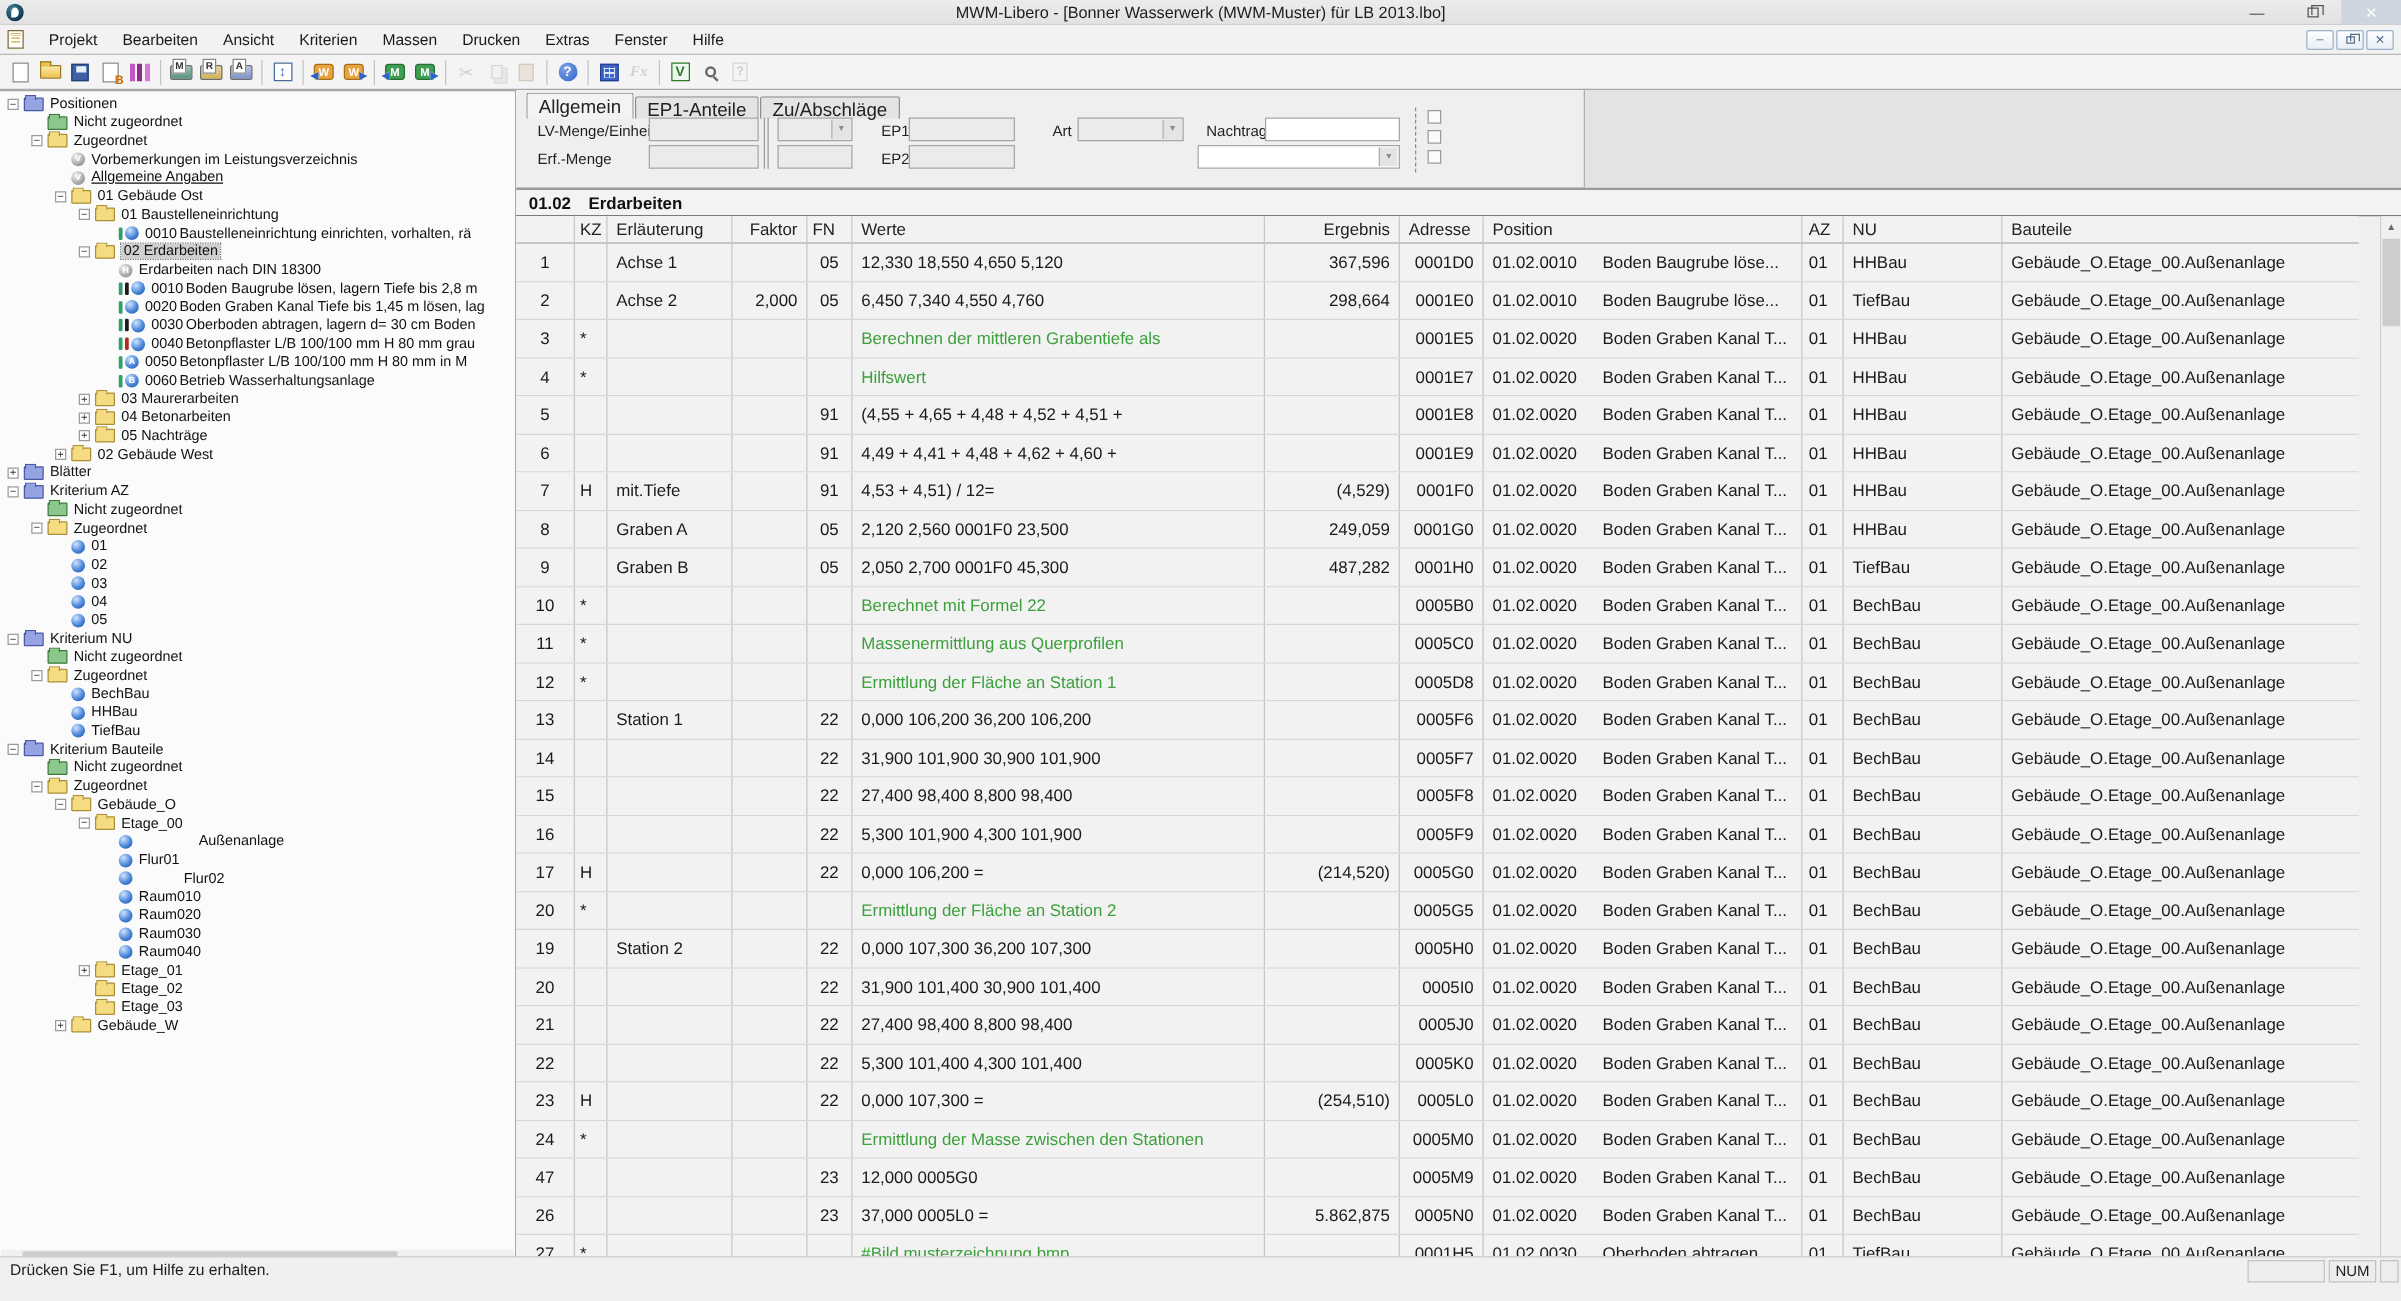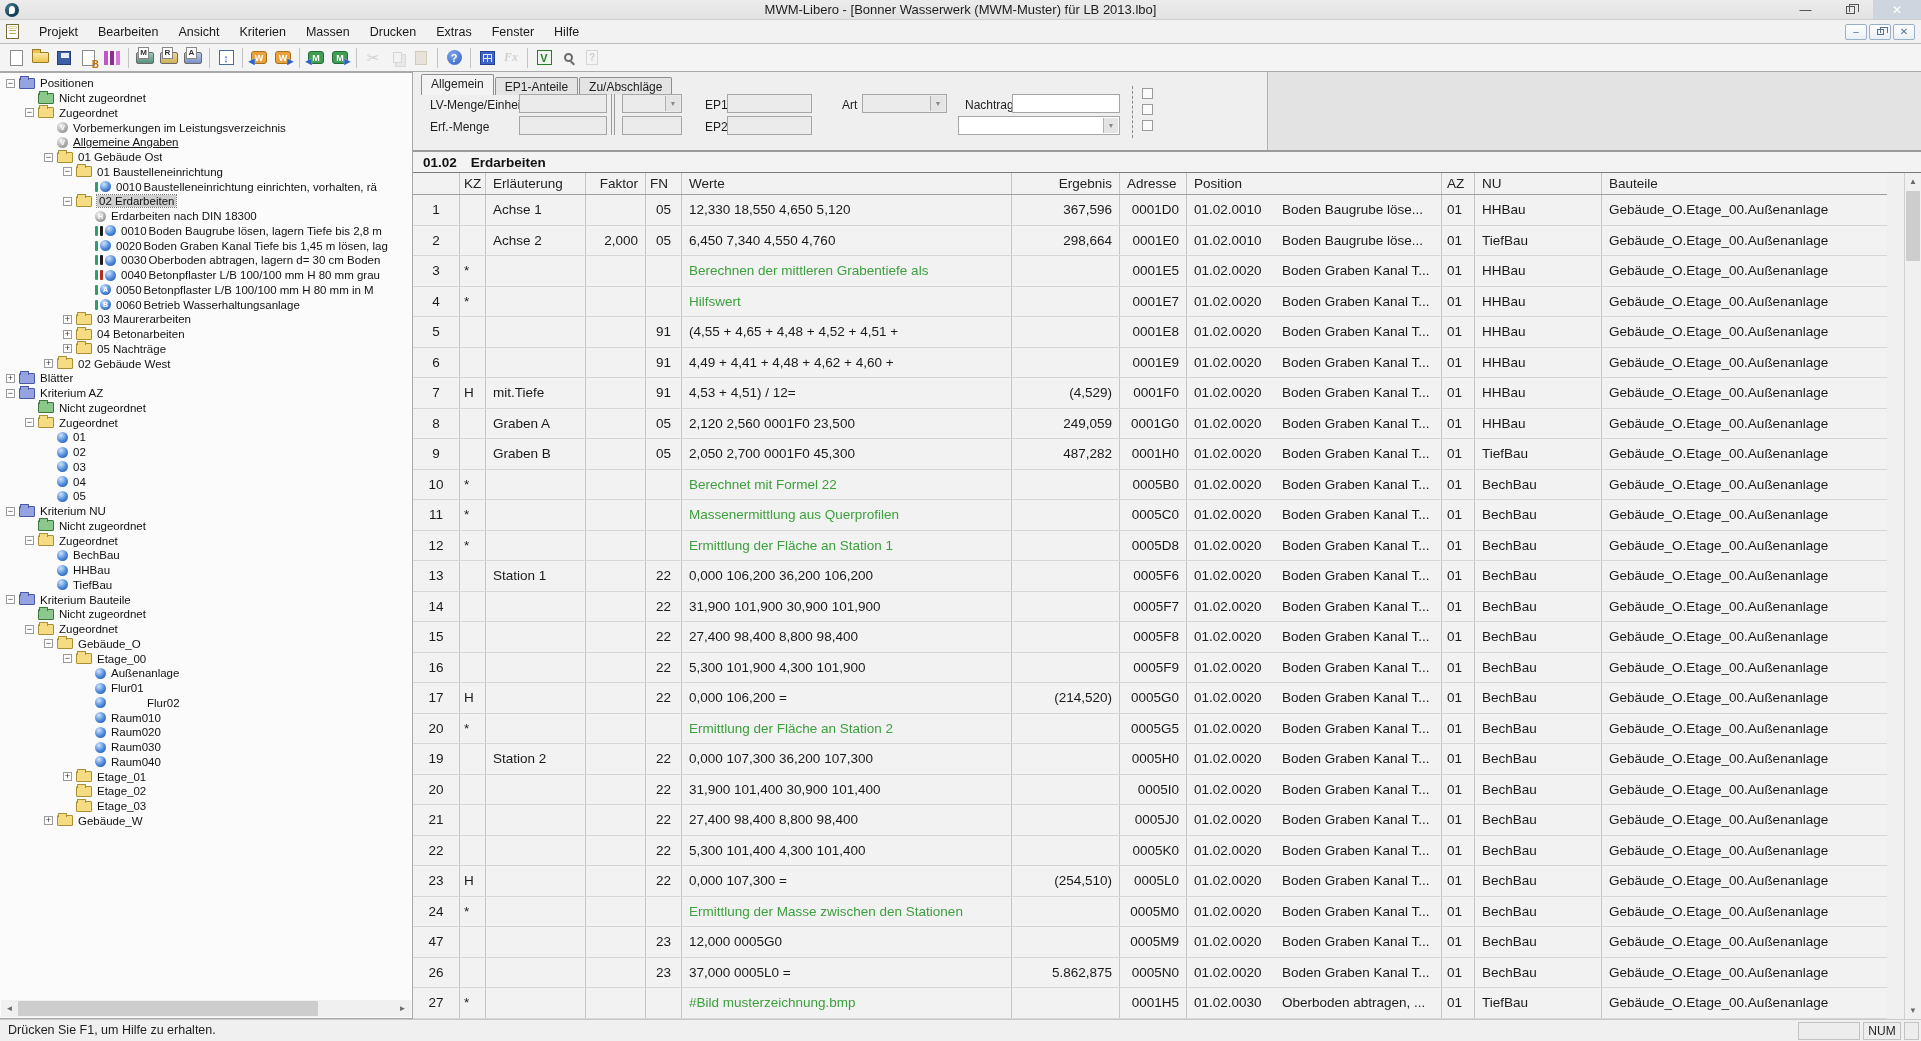--- a/index.html
+++ b/index.html
@@ -111,21 +111,21 @@
   .harrow { width:17px; height:17px; display:flex; align-items:center; justify-content:center; font-size:8px; color:#6a6a6a; }
   .hthumb { width:300px; height:15px; margin-top:1px; background:#cdcdcd; border-radius:1px; }
   .hthumb-track { flex:1; }
 
   
   .right-panel { position:absolute; left:413px; top:72px; right:0; bottom:22px; background:#f0f0f0; }
   .form-zone { position:absolute; left:0; top:0; width:100%; height:80px; background:#efefef; border-bottom:2px solid #9a9a9a; }
   .form-dark { position:absolute; left:854px; top:0; right:0; height:78px; background:#e3e3e3; border-left:1px solid #b0b0b0; }
   .tabstrip { position:absolute; left:8px; top:2px; display:flex; align-items:flex-end; height:21px; }
   .tab { border:1px solid #8e8e8e; border-bottom:none; background:#e4e4e4; padding:2px 9px 3px;
-    font-size:12px; color:#222; border-radius:2px 2px 0 0; margin-right:1px; height:18px; }
+    font-size:15px; color:#222; border-radius:2px 2px 0 0; margin-right:1px; height:18px; }
   .tab.active { background:#f3f3f3; height:21px; position:relative; z-index:2; }
   .flabel { position:absolute; font-size:12px; color:#1e1e1e; }
   .finput { position:absolute; height:19px; border:1px solid #a6a6a6; background:#ebebeb; }
   .finput.white { background:#fff; }
   .fdrop { position:absolute; height:19px; border:1px solid #a6a6a6; background:#ebebeb; }
   .fdrop.white { background:#fff; }
   .fdrop .darr { position:absolute; right:1px; top:1px; bottom:1px; width:15px; background:#e4e4e4;
     border-left:1px solid #b0b0b0; display:flex; align-items:center; justify-content:center; font-size:7px; color:#8a8a8a; }
   .vsep2 { position:absolute; width:4px; border-left:1px solid #9a9a9a; border-right:1px solid #9a9a9a; }
   .dashsep { position:absolute; border-left:1px dashed #8a8a8a; }
@@ -160,21 +160,21 @@
   .green-txt { color:#3ca03c; }
   .pos-nr { width:88px; flex:none; }
 
   
   .vscroll { position:absolute; right:0; top:101px; bottom:0; width:17px; background:#f0f0f0; border-left:1px solid #d0d0d0; }
   .varrow { height:17px; display:flex; align-items:center; justify-content:center; font-size:8px; color:#6a6a6a; }
   .vthumb { position:absolute; left:1px; right:1px; top:18px; height:70px; background:#cdcdcd; border-radius:1px; }
   .varrow.bottom { position:absolute; bottom:0; left:0; right:0; }
 
   
-  .statusbar { position:absolute; left:0; bottom:0; width:100%; height:22px; background:#f0f0f0;
+  .statusbar { position:absolute; left:0; bottom:0; width:100%; height:36px; background:#f0f0f0;
     border-top:1px solid #c9c9c9; font-size:12.5px; color:#1e1e1e; }
   .sb-msg { position:absolute; left:8px; top:3px; }
   .sb-cell { position:absolute; top:2px; height:18px; border:1px solid #c2c2c2; background:#ededed;
     display:flex; align-items:center; justify-content:center; font-size:12px; }
 </style>
 </head>
 <body>
 
 <div class="window">
 
@@ -644,21 +644,21 @@
           <span class="texp">−</span>
           <span class="tfolder tf-yellow"></span>
           <span class="sel-wrap" style="display: inline-flex; overflow: hidden;">
             <span class="tlabel">Etage_00</span>
           </span>
         </div>
         <div class="trow">
           <span class="tsp" style="width: 80px; flex: 0 0 auto;"></span>
           <span class="texp-sp"></span>
           <span class="tsphere"></span>
-          <span class="sel-wrap" style="display: inline-flex; overflow: hidden;">
+          <span class="sel-wrap" style="display: inline-flex; overflow: hidden; margin-left: 48px;">
             <span class="tlabel">Außenanlage</span>
           </span>
         </div>
         <div class="trow">
           <span class="tsp" style="width: 80px; flex: 0 0 auto;"></span>
           <span class="texp-sp"></span>
           <span class="tsphere"></span>
           <span class="sel-wrap" style="display: inline-flex; overflow: hidden;">
             <span class="tlabel">Flur01</span>
           </span>

